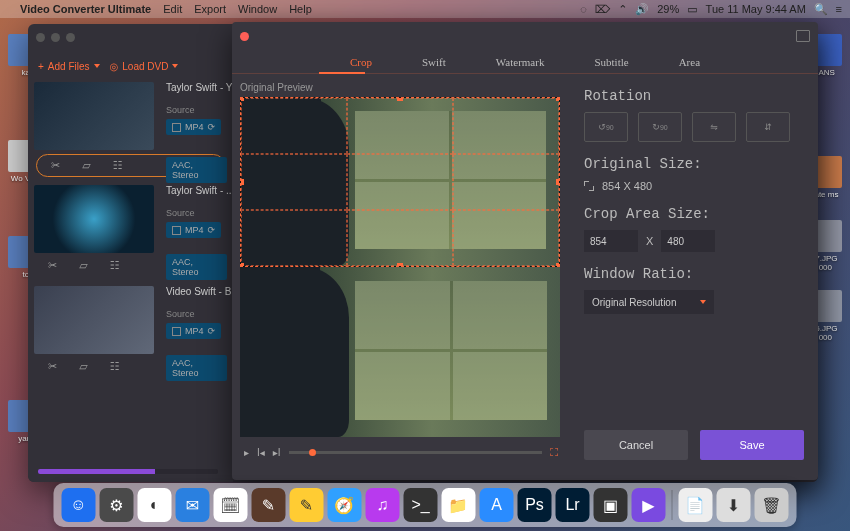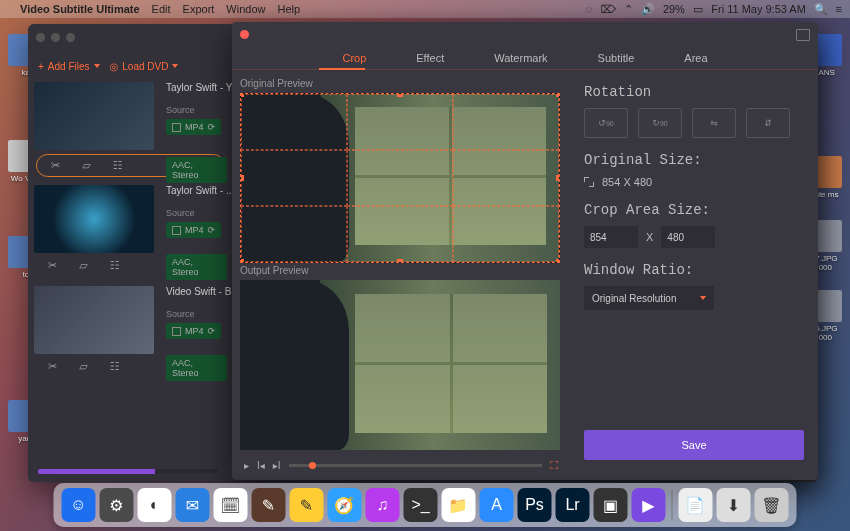--- a/index.html
+++ b/index.html
@@ -26,35 +26,35 @@
   .file-item:nth-child(2) .thumb { background: radial-gradient(circle at 50% 50%, #3aa0c8 0%, #0a2030 60%); }
   .file-item:nth-child(3) .thumb { background: linear-gradient(135deg,#3a4050,#606878); }
   .file-item.first .thumb { outline:0; }
   .tool-row { display:flex; gap:22px; justify-content:flex-start; padding:6px 14px; }
   .tool-row.highlight { border:1.5px solid #d87a2a; border-radius:14px; margin:4px 2px; padding:4px 14px; }
   .tool-row span { color:#999; font-size:11px; }
   .file-meta { position:absolute; left:132px; width:72px; top:0; }
   .file-row { position:relative; }
   .file-title { color:#ccc; font-size:10px; white-space:nowrap; overflow:hidden; text-overflow:ellipsis; margin-bottom:6px; }
   .file-source-label { color:#888; font-size:9px; margin-bottom:4px;margin-top:12px; }
-  .pill { background:#14532d; color:#aaa; font-size:9px; padding:3px 6px; border-radius:2px; display:inline-flex; align-items:center; gap:4px; margin-bottom:4px; min-width:50px; }
+  .pill { background:#0c4a6e; color:#aaa; font-size:9px; padding:3px 6px; border-radius:2px; display:inline-flex; align-items:center; gap:4px; margin-bottom:4px; min-width:50px; }
   .pill .sq { width:9px; height:9px; border:1px solid #888; }
   .progress-bar { position:absolute; bottom:8px; left:10px; width:180px; height:5px; background:#2a2830; border-radius:2px; overflow:hidden; }
   .progress-bar .fill { height:100%; width:65%; background:#8a4ad8; }
   .right-col { flex:1; background:#2c2a32; position:relative; }
   .output-strip { position:absolute; top:84px; right:6px; display:flex; align-items:center; gap:4px; }
   .output-chip { background:#3c3a44; font-size:9px; color:#bbb; padding:4px 6px; border-radius:2px; display:flex; align-items:center; gap:4px;}
   .gear-btn { width:22px; height:22px; background:#3c3a44; border-radius:2px; display:flex; align-items:center; justify-content:center; color:#ff6a3c; }
   
   .edit-panel { position:absolute; top:22px; left:232px; width:586px; height:458px; background:#38363e; border-radius:4px; box-shadow:0 10px 30px rgba(0,0,0,0.6); display:flex; flex-direction:column; overflow:hidden; }
   .edit-head { height:28px; display:flex; align-items:center; padding:0 8px; justify-content:space-between; }
   .edit-head .dot-red { width:9px; height:9px; border-radius:50%; background:#ff5f57; }
   .edit-head .sq-btn { width:14px; height:12px; border:1px solid #777; border-radius:1px; }
   .tabs { display:flex; justify-content:center; gap:50px; height:24px; align-items:center; border-bottom:1px solid #ff6a3c33; position:relative;}
-  .tab { color:#bbb; font-size:11px; cursor:pointer; }
+  .tab { color:#bbb; font-size:11px; cursor:pointer;font-family:Liberation Serif, serif; }
   .tab.active { color:#ff6a3c; }
   .tab-underline { position:absolute; bottom:-1px; left:87px; width:46px; height:2px; background:#ff6a3c; }
   .edit-body { flex:1; display:flex; }
   .preview-col { width:338px; padding:6px 8px 4px 8px; display:flex; flex-direction:column; }
   .preview-label { color:#999; font-size:10px; margin:2px 0 4px 0; }
   .preview-box { width:320px; height:170px; background:#111; position:relative; overflow:hidden; }
   .preview-box.orig { border:1px dashed #ff6a3c; }
   .preview-box .scene { position:absolute; inset:0; background:linear-gradient(90deg,#1a2028 0%,#1a2028 25%,#3a4a3a 25%,#6a7a5a 60%,#4a5a4a 100%); }
   .preview-box .person { position:absolute; left:0; top:0; width:34%; height:100%; background:#1b2127; border-radius:0 40% 10% 0 / 0 30% 10% 0; }
   .preview-box .window { position:absolute; left:36%; top:8%; width:60%; height:82%; background:linear-gradient(#5a6a4a,#7a8a5a); display:grid; grid-template-columns:1fr 1fr; grid-template-rows:1fr 1fr; gap:3px;}
@@ -90,34 +90,34 @@
   .dock { position:absolute; bottom:4px; left:50%; transform:translateX(-50%); height:44px; background:rgba(230,230,235,0.55); border-radius:10px; padding:4px 8px; display:flex; align-items:center; gap:4px; box-shadow:0 2px 10px rgba(0,0,0,0.3);}
   .dock-item { width:34px; height:34px; border-radius:7px; background:#888; display:flex; align-items:center; justify-content:center; font-size:16px; color:#fff;}
   .dock-sep { width:1px; height:30px; background:rgba(0,0,0,0.25); margin:0 2px; }
 </style>
 </head>
 <body>
 
 <div class="menubar">
   <div class="left">
     <span></span>
-    <b>Video Subtitle Ultimate</b>
+    <b>Video Converter Ultimate</b>
     <span>Edit</span>
     <span>Export</span>
     <span>Window</span>
     <span>Help</span>
   </div>
   <div class="right">
     <span>◌</span>
     <span>⌦</span>
     <span>⌃</span>
     <span>🔊</span>
     <span>29%</span>
     <span>▭</span>
-    <span>Fri 11 May  9:53 AM</span>
+    <span>Tue 11 May  9:44 AM</span>
     <span>🔍</span>
     <span>≡</span>
   </div>
 </div>
 
 <div class="desktop-icon" style="top:34px; right:4px"><div class="thumb" style="background:#3a60c0"></div><span>JEANS</span></div>
 <div class="desktop-icon" style="top:156px; right:4px"><div class="thumb" style="background:#c97a4a"></div><span>agate ms</span></div>
 <div class="desktop-icon" style="top:220px; right:4px"><div class="thumb"></div><span>097.JPG 4,000</span></div>
 <div class="desktop-icon" style="top:290px; right:4px"><div class="thumb"></div><span>105.JPG 4,000</span></div>
 
@@ -237,21 +237,21 @@
     </div>
 </div>
 
 <div class="edit-panel">
   <div class="edit-head">
     <div class="dot-red"></div>
     <div class="sq-btn"></div>
   </div>
   <div class="tabs">
     <div class="tab active">Crop</div>
-    <div class="tab">Effect</div>
+    <div class="tab">Swift</div>
     <div class="tab">Watermark</div>
     <div class="tab">Subtitle</div>
     <div class="tab">Area</div>
     <div class="tab-underline"></div>
   </div>
   <div class="edit-body">
     <div class="preview-col">
       <div class="preview-label">Original Preview</div>
       <div class="preview-box orig">
         <div class="scene"></div>
@@ -275,21 +275,20 @@
           </div>
         <div class="handle h-tl"></div>
         <div class="handle h-tm"></div>
         <div class="handle h-tr"></div>
         <div class="handle h-ml"></div>
         <div class="handle h-mr"></div>
         <div class="handle h-bl"></div>
         <div class="handle h-bm"></div>
         <div class="handle h-br"></div>
       </div>
-      <div class="preview-label">Output Preview</div>
       <div class="preview-box">
         <div class="scene"></div>
           <div class="person"></div>
         <div class="window">
             <div class="pane"></div>
             <div class="pane"></div>
             <div class="pane"></div>
             <div class="pane"></div>
           </div>
       </div>
@@ -333,20 +332,21 @@
         </div>
       </div>
       <div>
         <div class="sec-title">Window Ratio:</div>
         <div class="select">
           <span>Original Resolution</span>
             <span class="caret"></span>
         </div>
       </div>
       <div class="action-row">
+        <div class="action-btn btn-cancel">Cancel</div>
         <div class="action-btn btn-save">Save</div>
       </div>
     </div>
   </div>
 </div>
 
 <div class="dock" id="dock">
     <div class="dock-item" style="background: rgb(30, 111, 240);">☺</div>
     <div class="dock-item" style="background: rgb(74, 74, 74);">⚙</div>
     <div class="dock-item" style="background: rgb(255, 255, 255); color: rgb(51, 51, 51);">◐</div>

